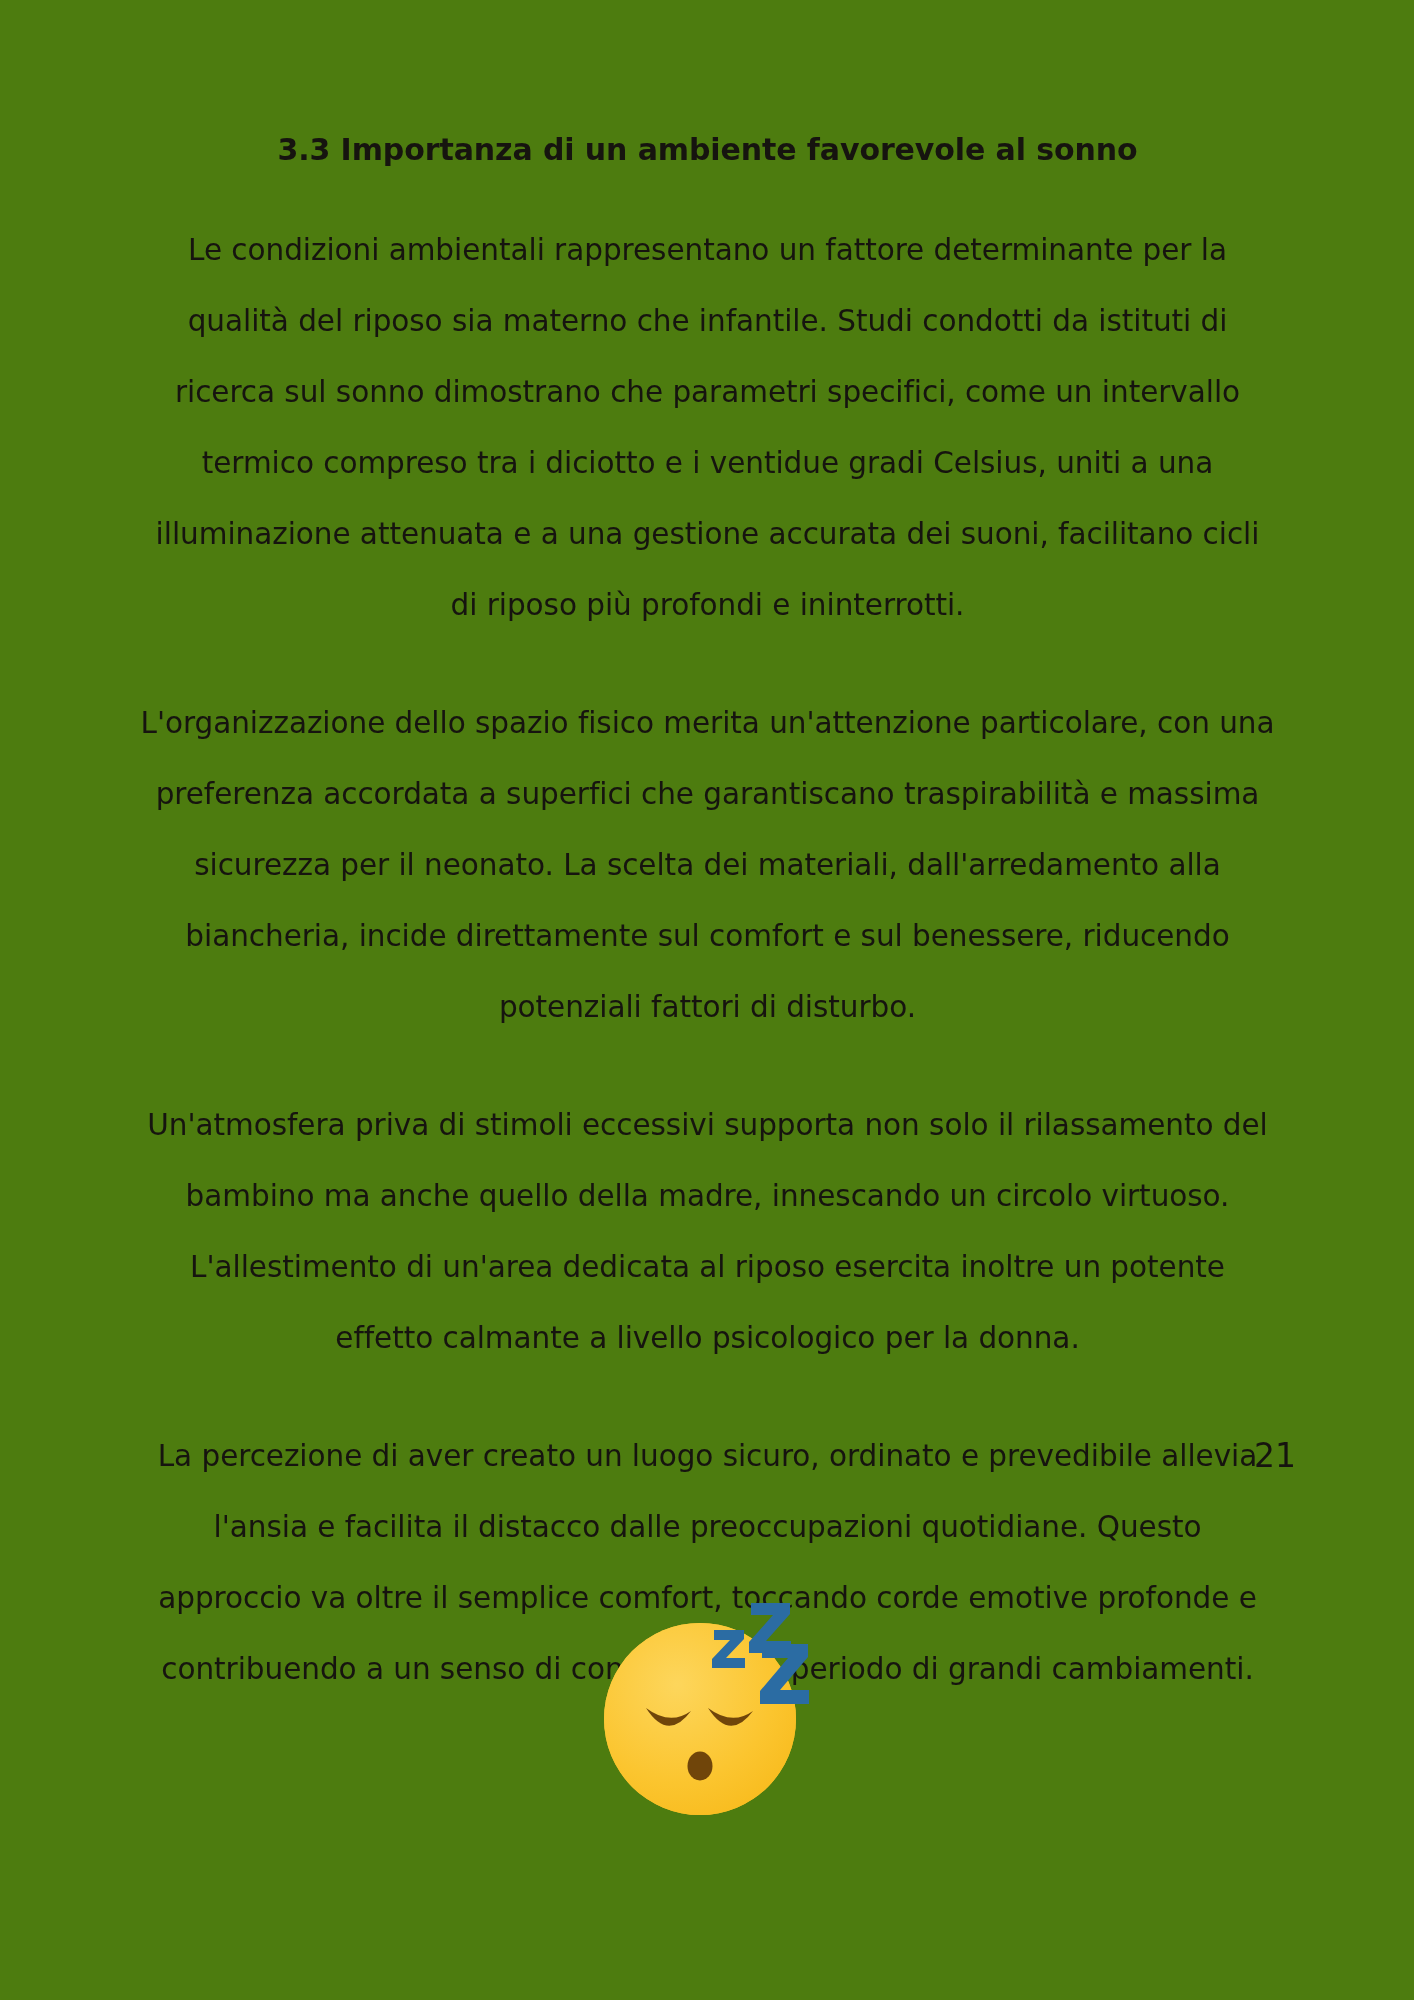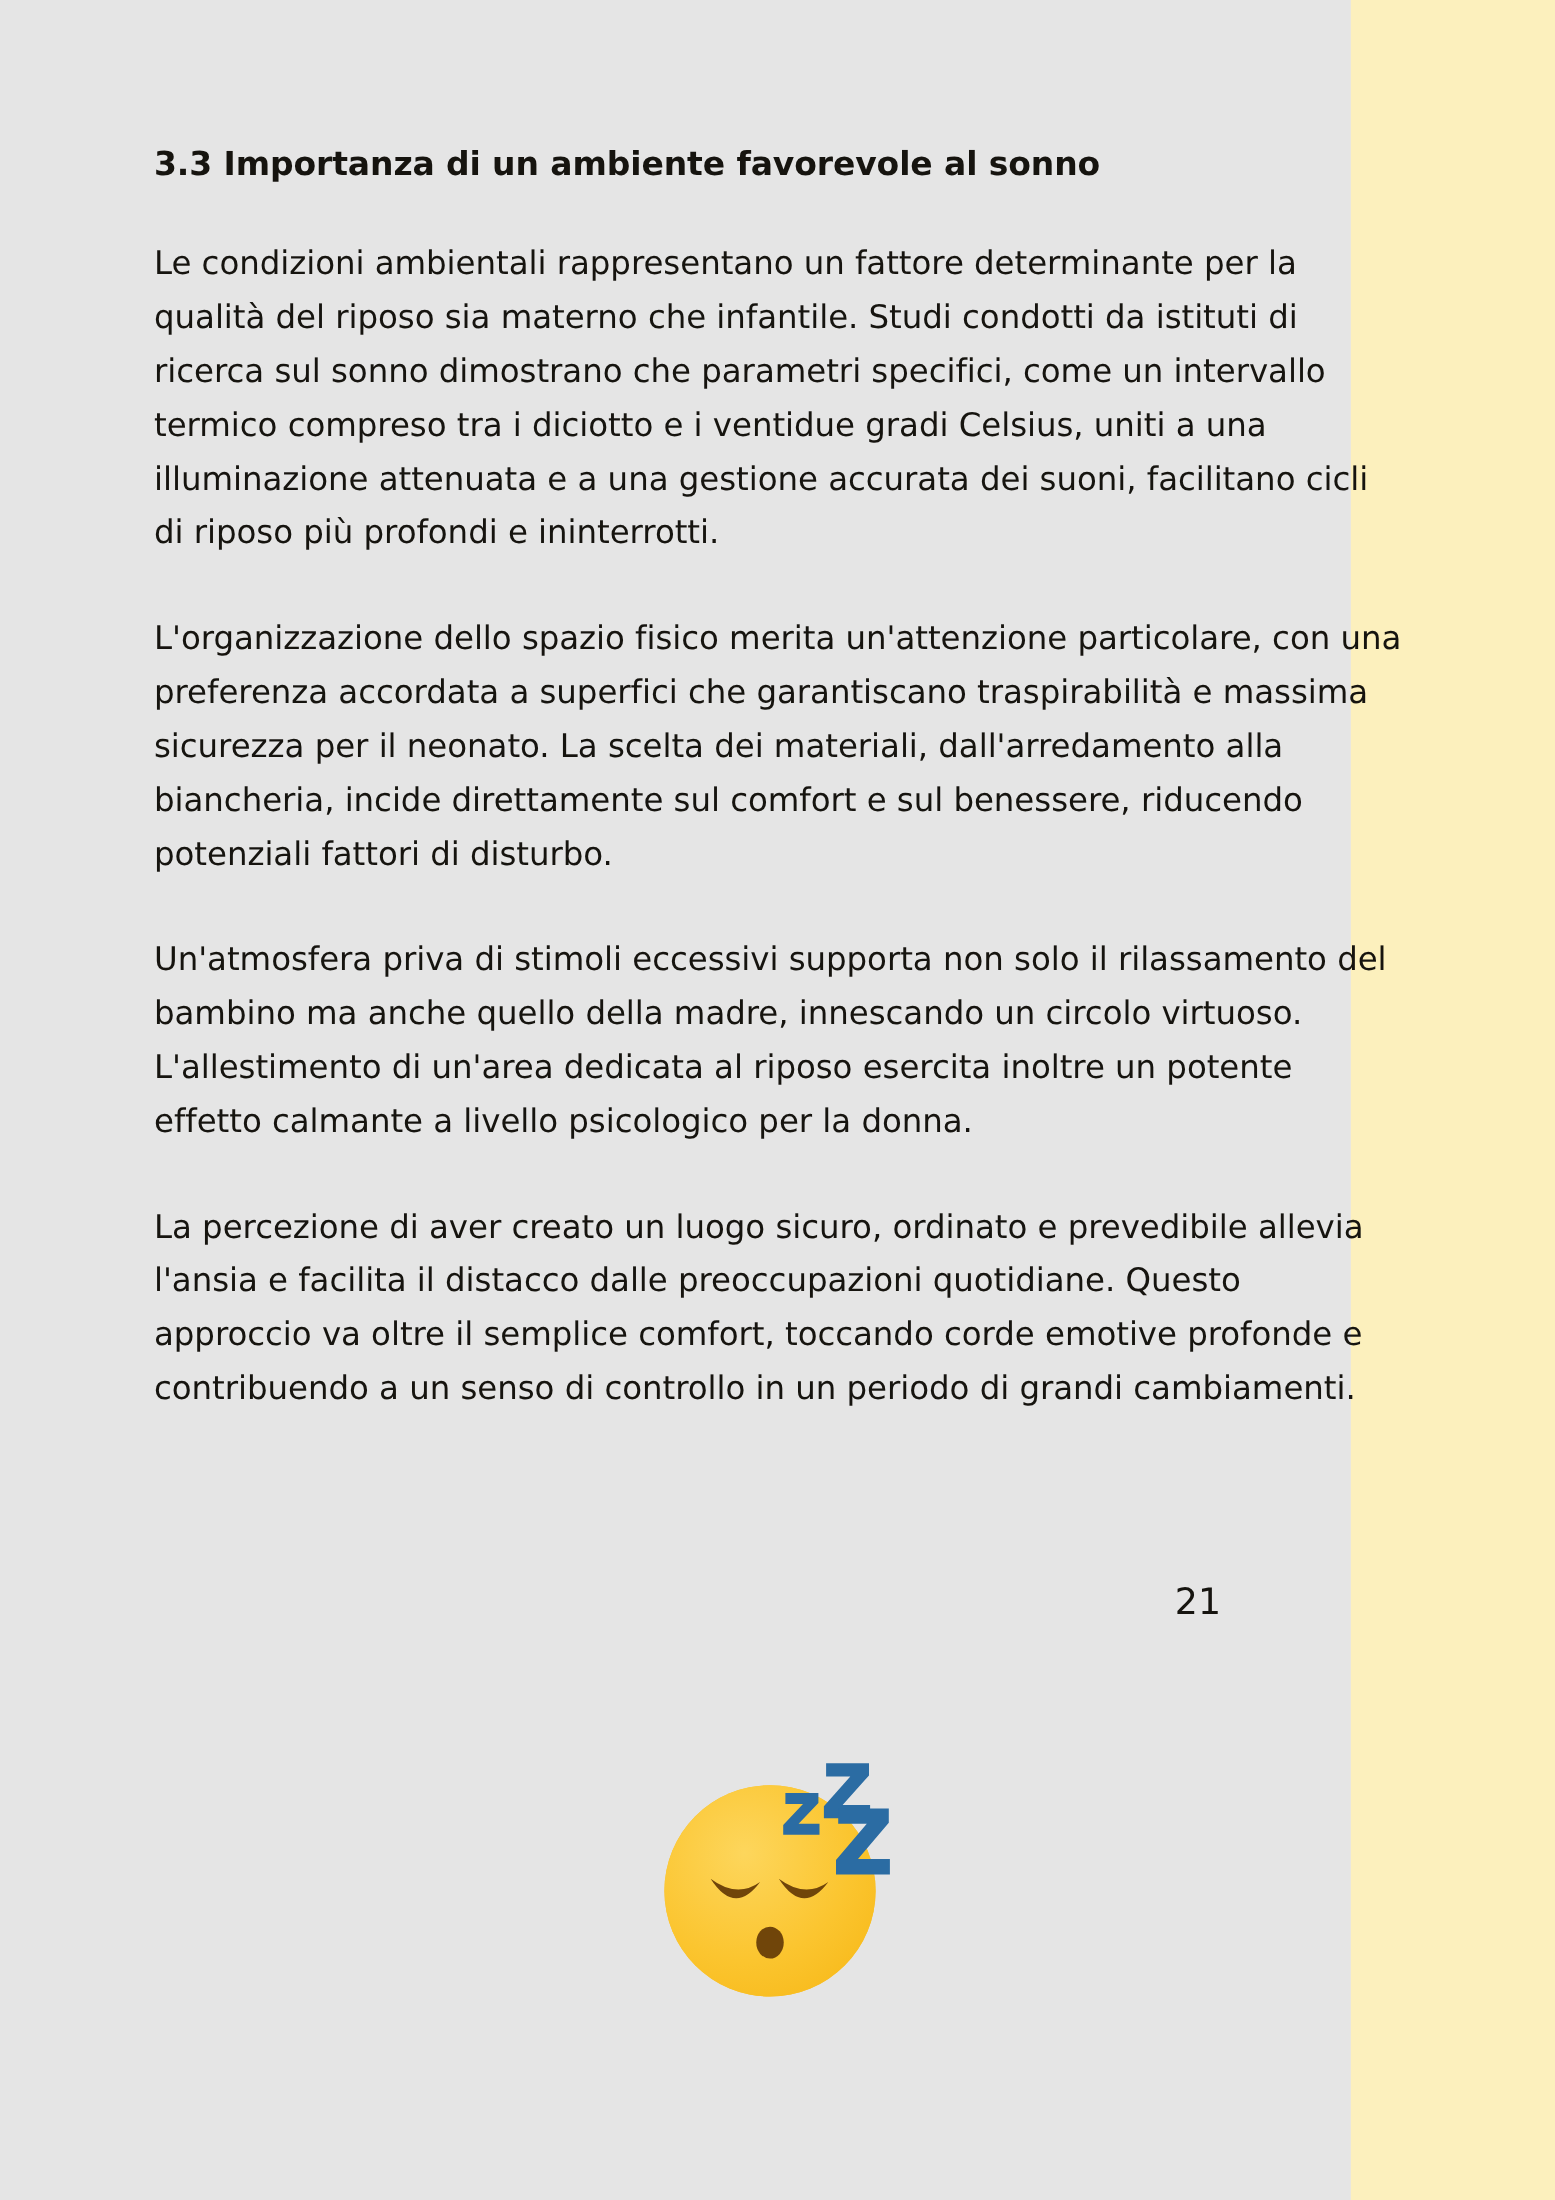--- a/index.html
+++ b/index.html
@@ -12,46 +12,47 @@
     height: 2000px;
     background: #fcf0bd;
     font-family: "DejaVu Sans", "Liberation Sans", sans-serif;
     color: #16140f;
     overflow: hidden;
     position: relative;
   }
 
   .page {
     position: relative;
-    width: 1228px;
+    width: 1414px;
     height: 2000px;
     box-sizing: border-box;
     padding: 0;
-    background: #e5e5e5;
+    background: #4d7c0f;
+    text-align: center;
   }
 
   .content {
     position: absolute;
     left: 140px;
     top: 130px;
     width: 1135px;
   }
 
   .section-heading {
     font-size: 30px;
     font-weight: bold;
     line-height: 1.3;
     letter-spacing: -0.1px;
     margin: 0 0 46px 0;
     color: #16140f;
   }
 
   .para {
     font-size: 29.5px;
-    line-height: 49px;
+    line-height: 71px;
     margin: 0 0 47px 0;
     color: #16140f;
     letter-spacing: -0.05px;
     font-weight: 400;
   }
 
   .para:last-of-type {
     margin-bottom: 12px;
   }
 

